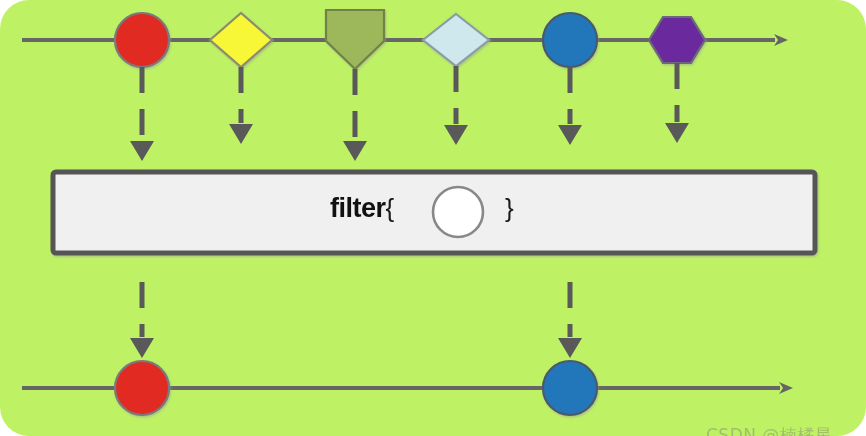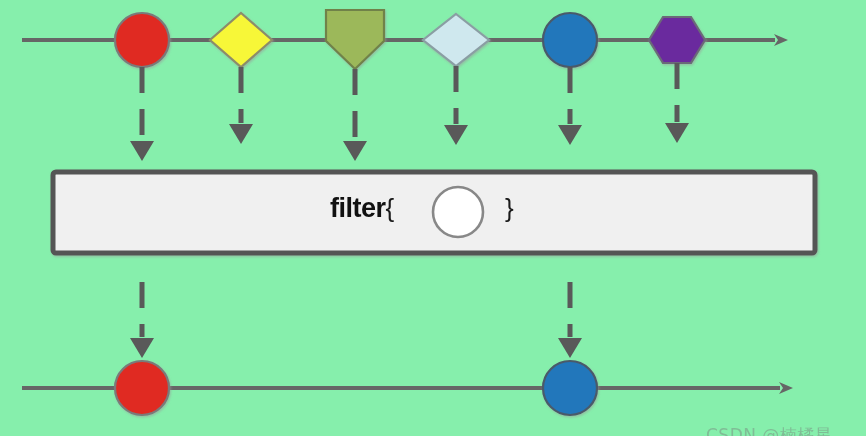--- a/index.html
+++ b/index.html
@@ -7,22 +7,23 @@
     padding: 0;
     background: #ffffff;
   }
   body {
     font-family: "Liberation Sans", sans-serif;
   }
   #canvas {
     position: relative;
     width: 866px;
     height: 436px;
-    background: #86efac;
+    background: #bef264;
     overflow: hidden;
+    border-radius: 29px;
   }
   #diagram {
     position: absolute;
     left: 0;
     top: 0;
   }
   .filter-label {
     position: absolute;
     left: 330px;
     top: 193px;

